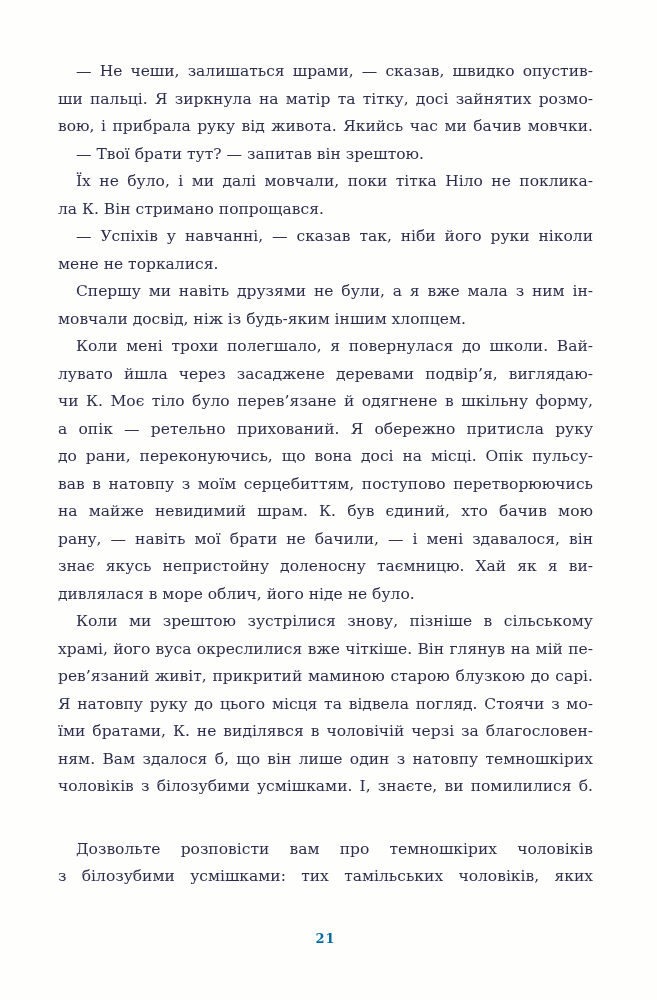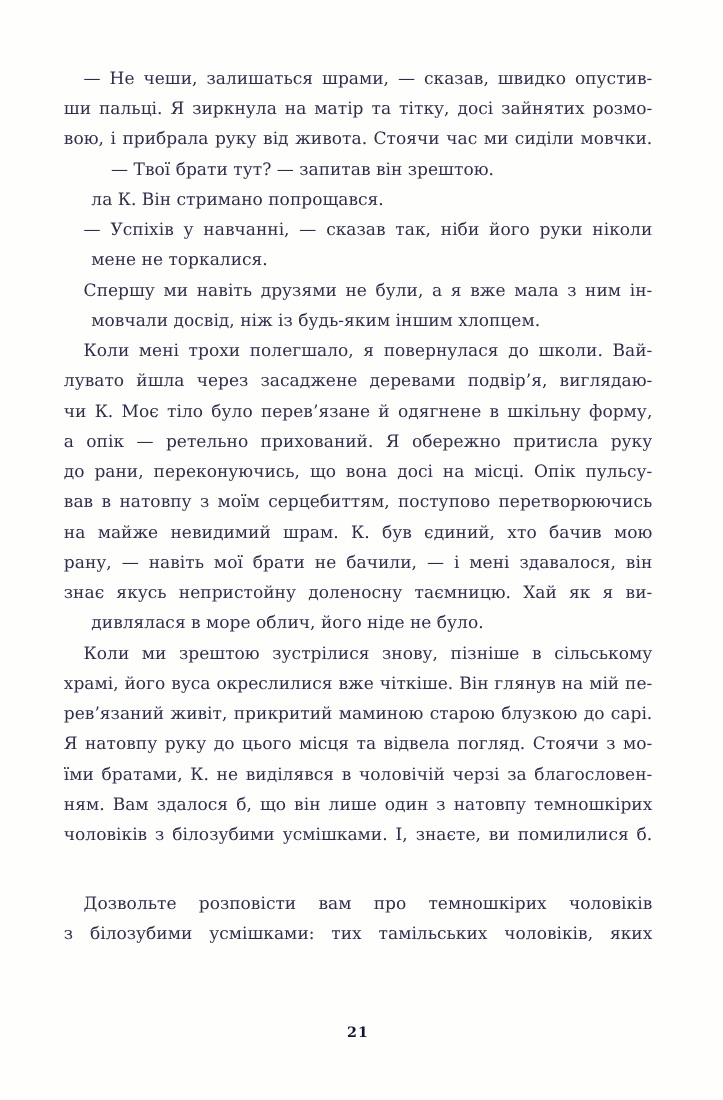--- a/index.html
+++ b/index.html
@@ -27,49 +27,50 @@
     color: #2e2e4c;
   }
   .para { margin: 0; }
   .para.break { margin-top: 35px; }
   .line {
     text-align: justify;
     text-align-last: justify;
     min-height: 27.5px;
   }
   .line.first { text-indent: 18px; }
-  .line.endline { text-align-last: left; margin-left: 25px; }
+  .line.endline { text-align-last: left; }
   .page-footer {
     position: absolute;
     left: 58px;
     top: 928px;
     width: 535px;
     text-align: center;
   }
   .page-number {
     font-weight: bold;
     font-size: 13px;
     letter-spacing: 1px;
-    color: #0f172a;
+    color: #0369a1;
   }
 </style>
 </head>
 <body>
 
 <div class="page">
   <div class="text-block">
       <div class="para">
         <div class="line first">— Не чеши, залишаться шрами, — сказав, швидко опустив-</div>
         <div class="line">ши пальці. Я зиркнула на матір та тітку, досі зайнятих розмо-</div>
-        <div class="line">вою, і прибрала руку від живота. Стоячи час ми сиділи мовчки.</div>
+        <div class="line">вою, і прибрала руку від живота. Якийсь час ми бачив мовчки.</div>
       </div>
       <div class="para">
         <div class="line first endline">— Твої брати тут? — запитав він зрештою.</div>
       </div>
       <div class="para">
+        <div class="line first">Їх не було, і ми далі мовчали, поки тітка Ніло не поклика-</div>
         <div class="line endline">ла К. Він стримано попрощався.</div>
       </div>
       <div class="para">
         <div class="line first">— Успіхів у навчанні, — сказав так, ніби його руки ніколи</div>
         <div class="line endline">мене не торкалися.</div>
       </div>
       <div class="para">
         <div class="line first">Спершу ми навіть друзями не були, а я вже мала з ним ін-</div>
         <div class="line endline">мовчали досвід, ніж із будь-яким іншим хлопцем.</div>
       </div>

